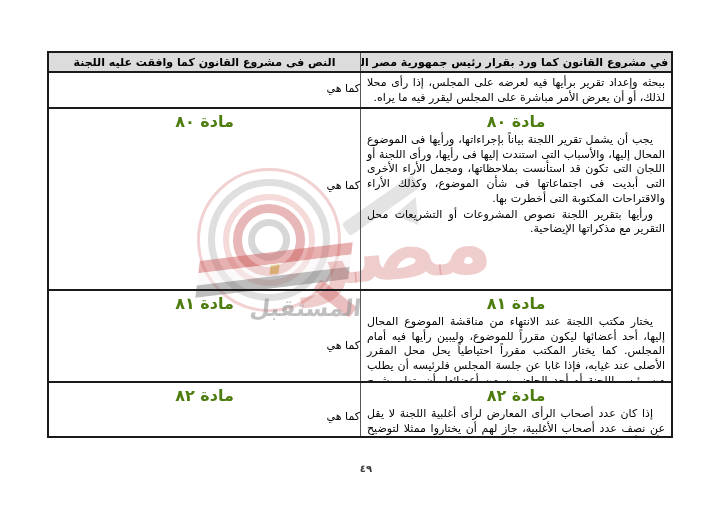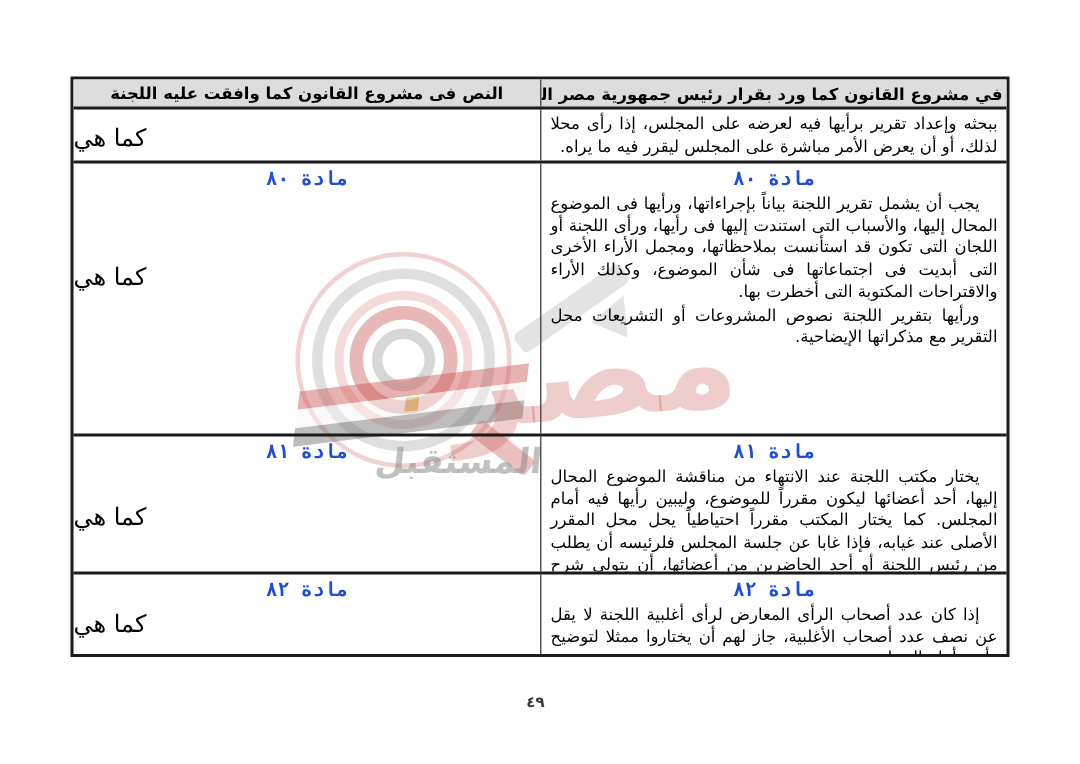--- a/index.html
+++ b/index.html
@@ -61,40 +61,40 @@
   .trow { display: flex; border-bottom: 2px solid #1a1a1a; }
   .trow:last-child { border-bottom: none; }
   .cell { width: 50%; overflow: hidden; }
   .cell.c-right { border-left: 1px solid #555; }
   .row-a { height: 36px; }
   .row-b { height: 182px; }
   .row-c { height: 92px; }
   .row-d { height: 53px; }
 
   .article-heading {
-    font-weight: bold; text-align: center; font-size: 13px;
-    margin: 3px 0 1px; color: #1d4ed8; font-family: Liberation Mono, monospace;
+    font-weight: bold; text-align: center; font-size: 16px;
+    margin: 3px 0 1px; color: #4d7c0f;
   }
   .para {
     margin: 0; padding: 1px 6px 0;
     font-size: 11px; line-height: 14.7px;
     text-align: justify; color: #000;
     text-indent: 12px;
   }
   .para.no-indent { text-indent: 0; padding-top: 3px; }
-  .asis { text-align: left; font-size: 16px; color: #000; }
+  .asis { text-align: right; font-size: 11px; color: #000; }
   .row-a .asis { margin-top: 9px; }
   .row-b .asis { margin-top: 48px; }
   .row-c .asis { margin-top: 26px; }
   .row-d .asis { margin-top: 5px; }
 
   
   .page-number {
     position: absolute; top: 463px; left: 342px; width: 30px;
-    text-align: center; font-size: 10px; color: #3a3a3a; z-index: 1; font-weight: bold;
+    font-size: 10px; color: #3a3a3a; z-index: 1; font-weight: bold;
   }
 </style>
 </head>
 <body>
 
 <div class="watermark">
   <div class="wm-ring wm-r1"></div>
   <div class="wm-ring wm-r2"></div>
   <div class="wm-ring wm-r3"></div>
   <div class="wm-ring wm-r4"></div>

